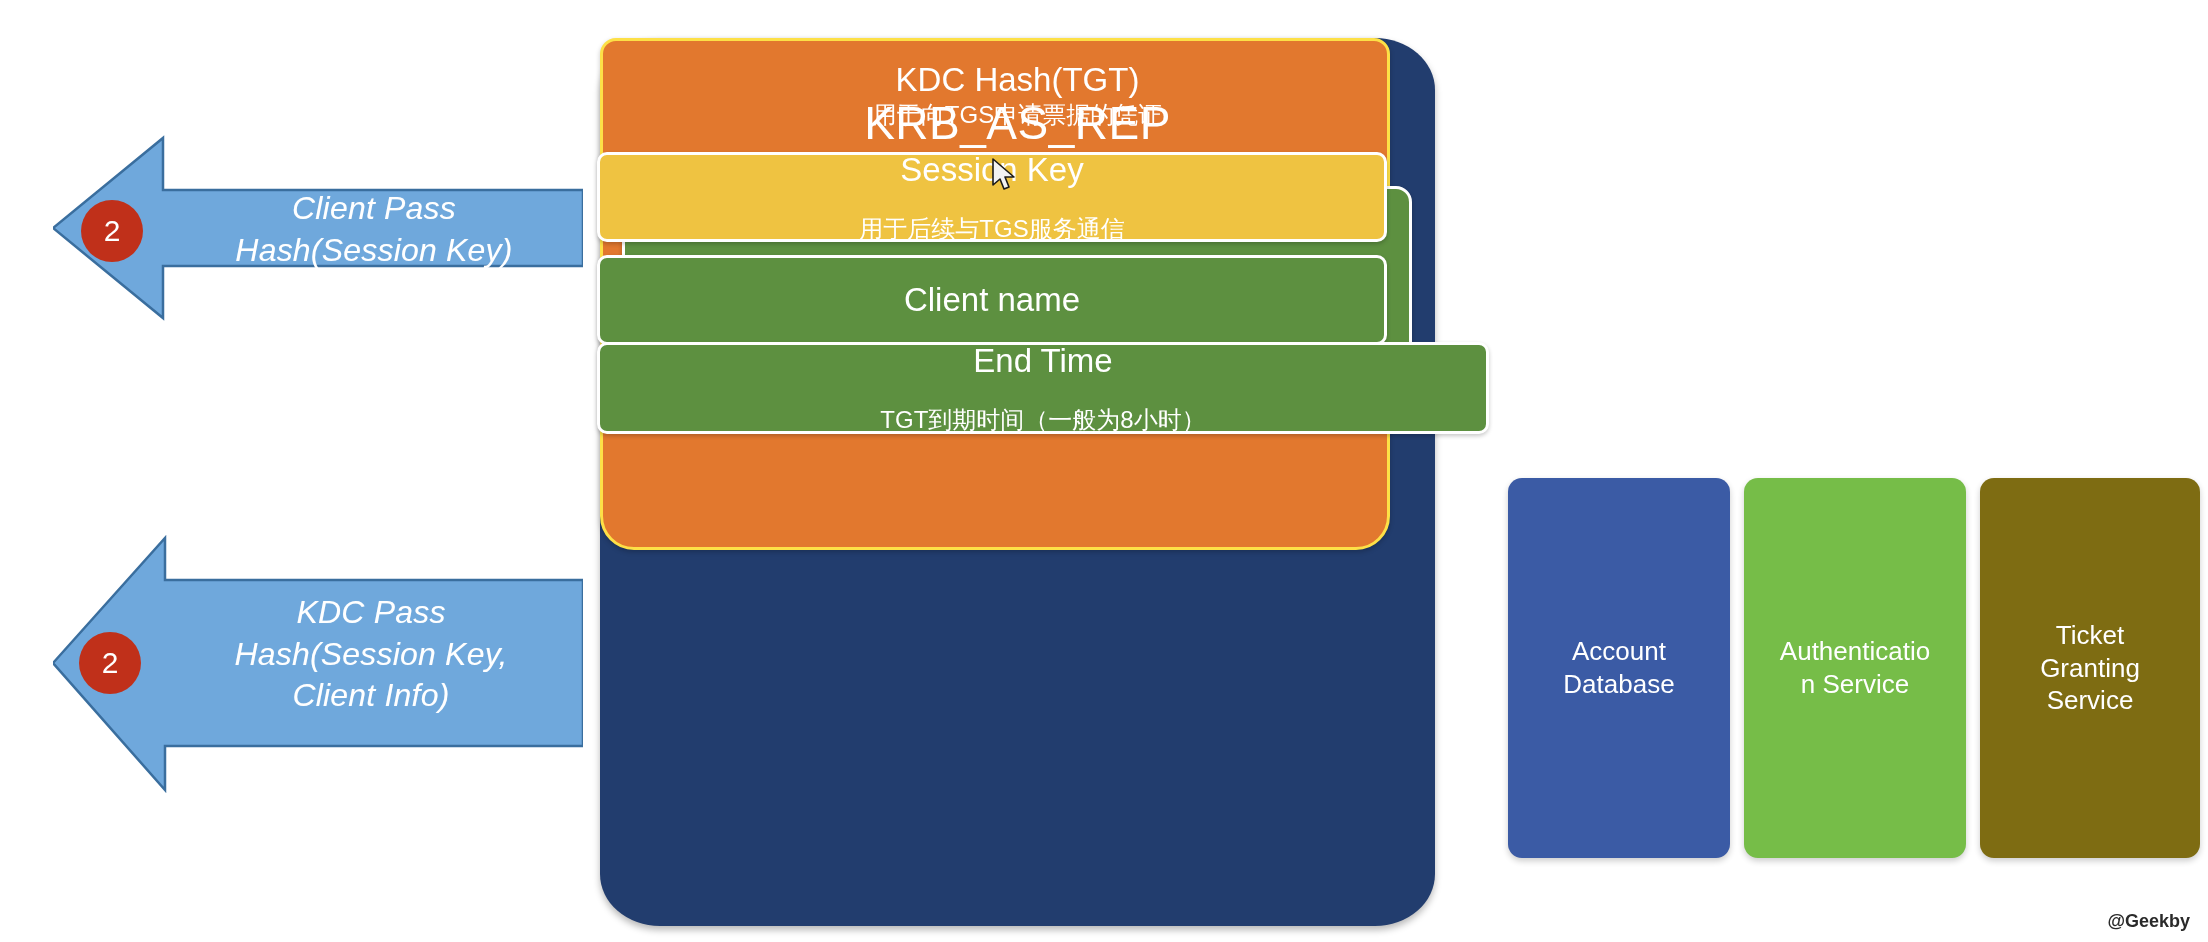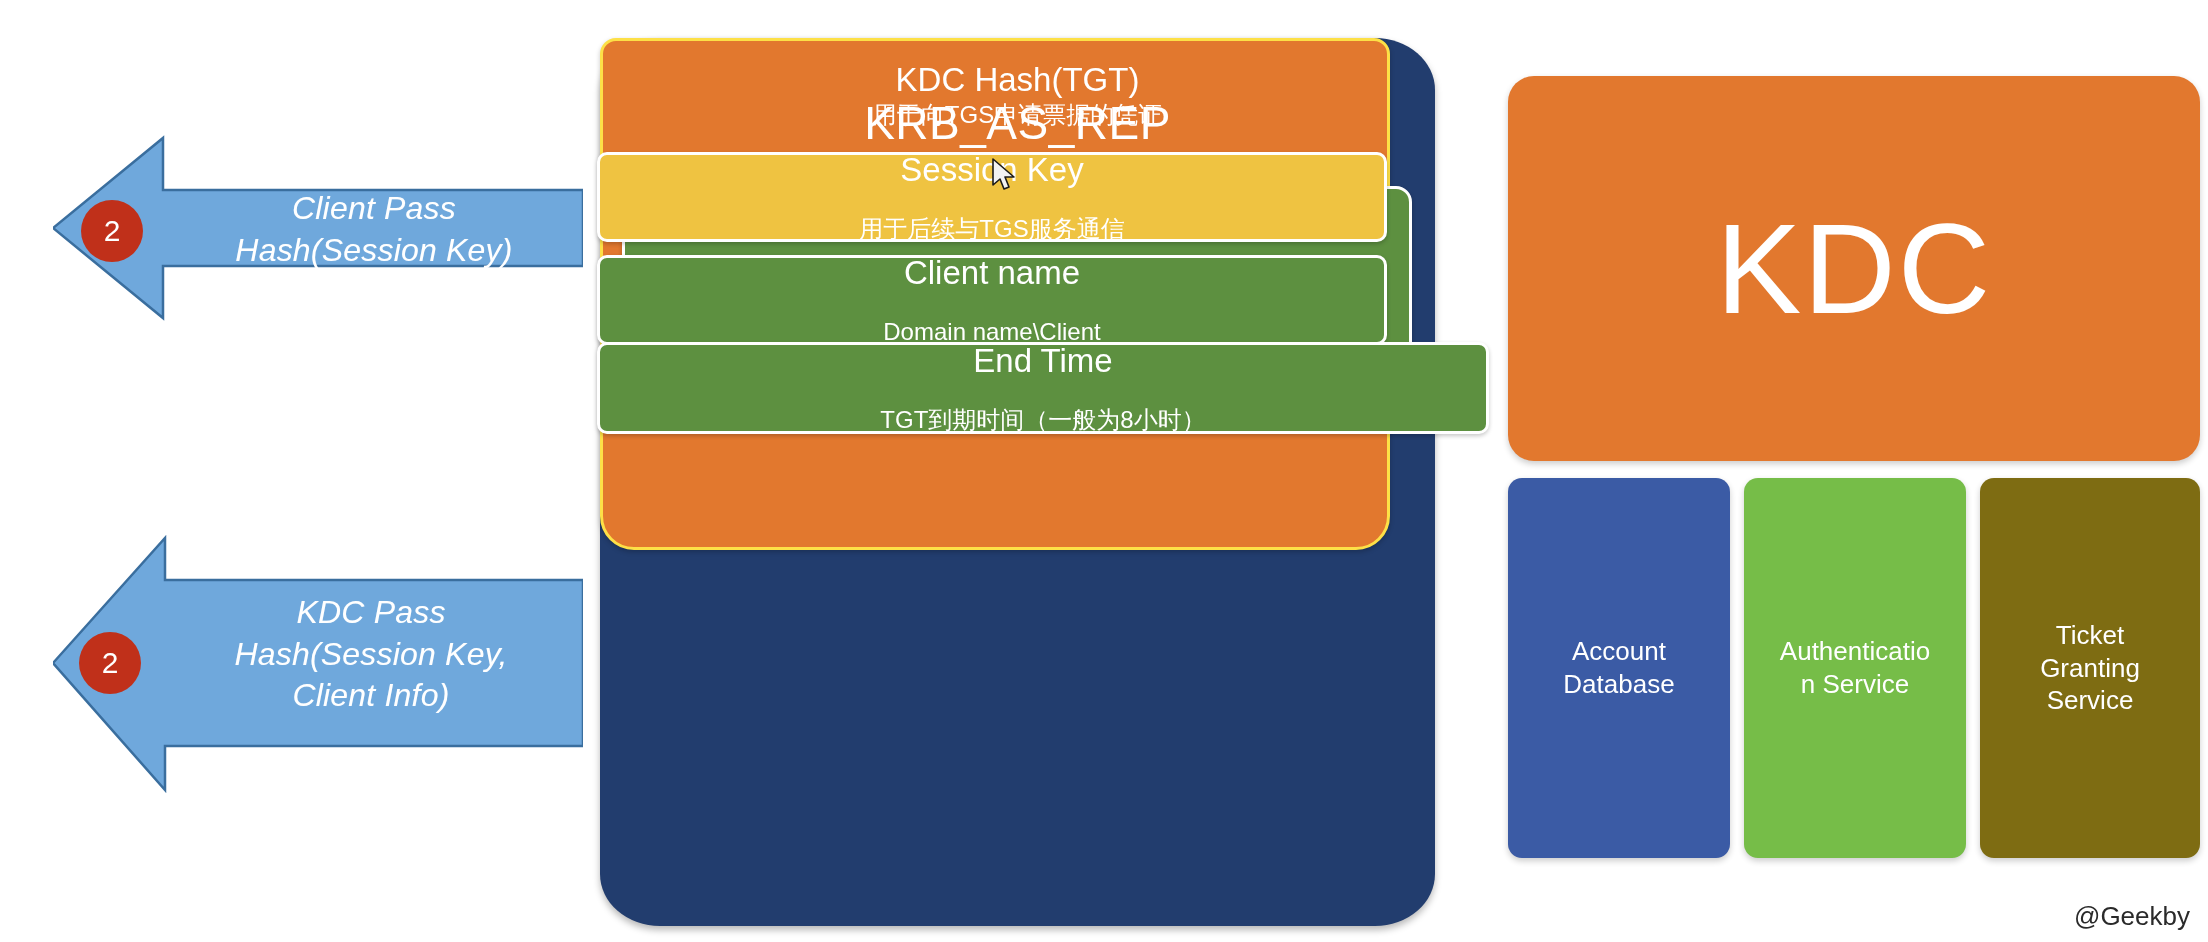--- a/index.html
+++ b/index.html
@@ -84,21 +84,21 @@
     box-shadow:0 3px 6px rgba(0,0,0,.2);
     padding:0 10px;box-sizing:border-box;white-space:pre-line;
   }
   #svc-account{background:#3B5BA5;}
   #svc-auth{background:#76BD48;}
   #svc-tgs{background:#7E6C12;}
 
   
   #watermark{
     position:absolute;right:18px;bottom:10px;
-    color:#2a2a2a;font-size:26px;font-weight:400;
+    color:#2a2a2a;font-size:18px;font-weight:700;
   }
   #cursor{position:absolute;pointer-events:none;}
 </style>
 </head>
 <body>
 
 <div id="stage">
 
   <div class="arrow-wrap" style="left:53px;top:128px;width:530px;height:200px;">
     <svg class="arrow-svg" width="530" height="200" viewBox="0 0 530 200">
@@ -139,33 +139,29 @@
         <div class="pkt-ln2">用于向TGS申请票据的凭证</div>
       </div>
 
       <div class="pkt-box" id="box-session" style="left:-3px;top:114px;width:790px;height:90px;">
         <div class="pkt-ln1">Session Key</div>
         <div class="pkt-ln2">用于后续与TGS服务通信</div>
       </div>
 
       <div class="pkt-box" id="box-cname" style="left:-3px;top:209px;width:790px;height:90px;">
         <div class="pkt-ln1">Client name</div>
-        <div class="pkt-ln2">Domain name\Client</div>
       </div>
 
       <div class="pkt-box" id="box-endtime" style="left:-3px;top:304px;width:892px;height:92px;">
         <div class="pkt-ln1">End Time</div>
         <div class="pkt-ln2">TGT到期时间（一般为8小时）</div>
       </div>
     </div>
   </div>
 
-  <div id="kdc-box" style="left:1508px;top:76px;width:692px;height:385px;">
-    <span id="kdc-label">KDC</span>
-  </div>
 
   <div class="svc-box" id="svc-account" style="left:1508px;top:478px;width:222px;height:380px;">
     <span>Account
 Database</span>
   </div>
 
   <div class="svc-box" id="svc-auth" style="left:1744px;top:478px;width:222px;height:380px;align-items:center;">
     <span>Authenticatio
 n Service</span>
   </div>

